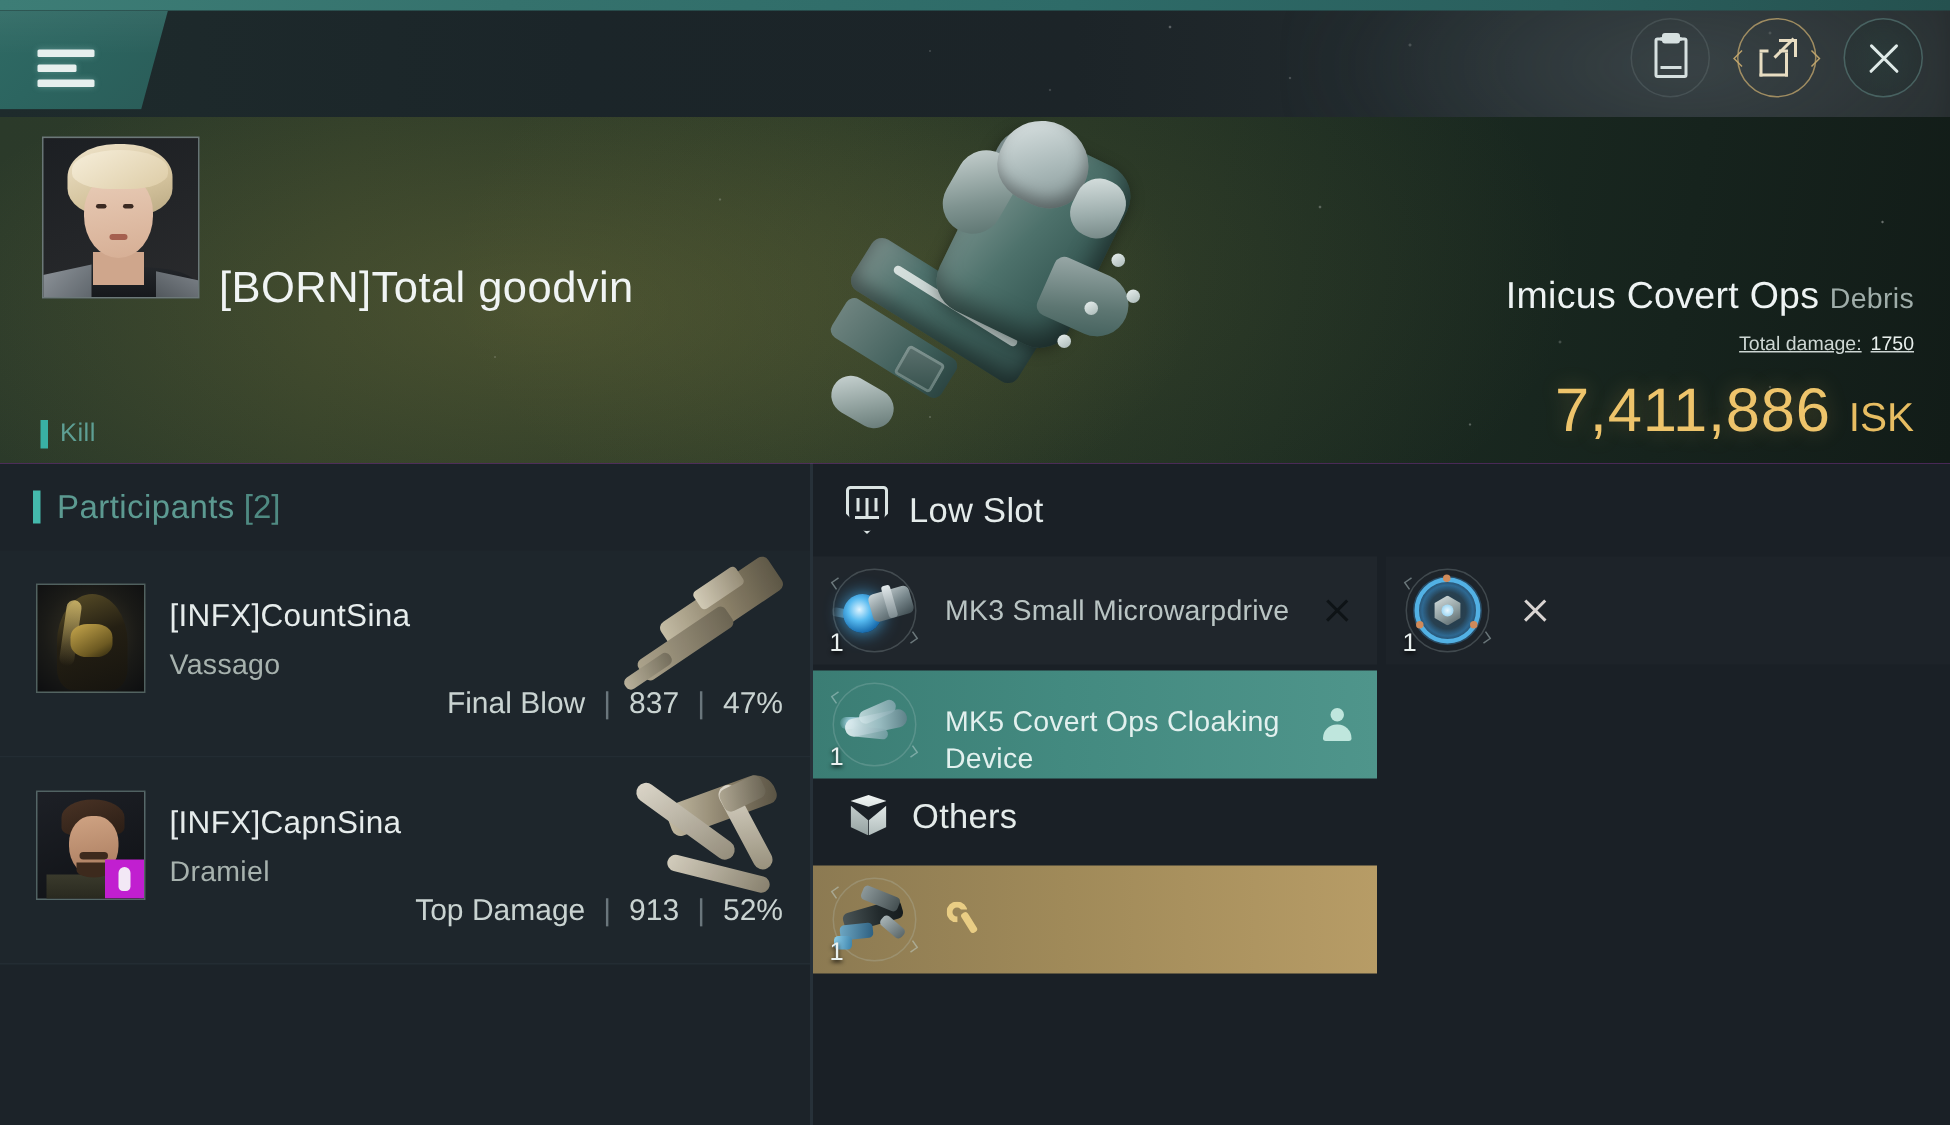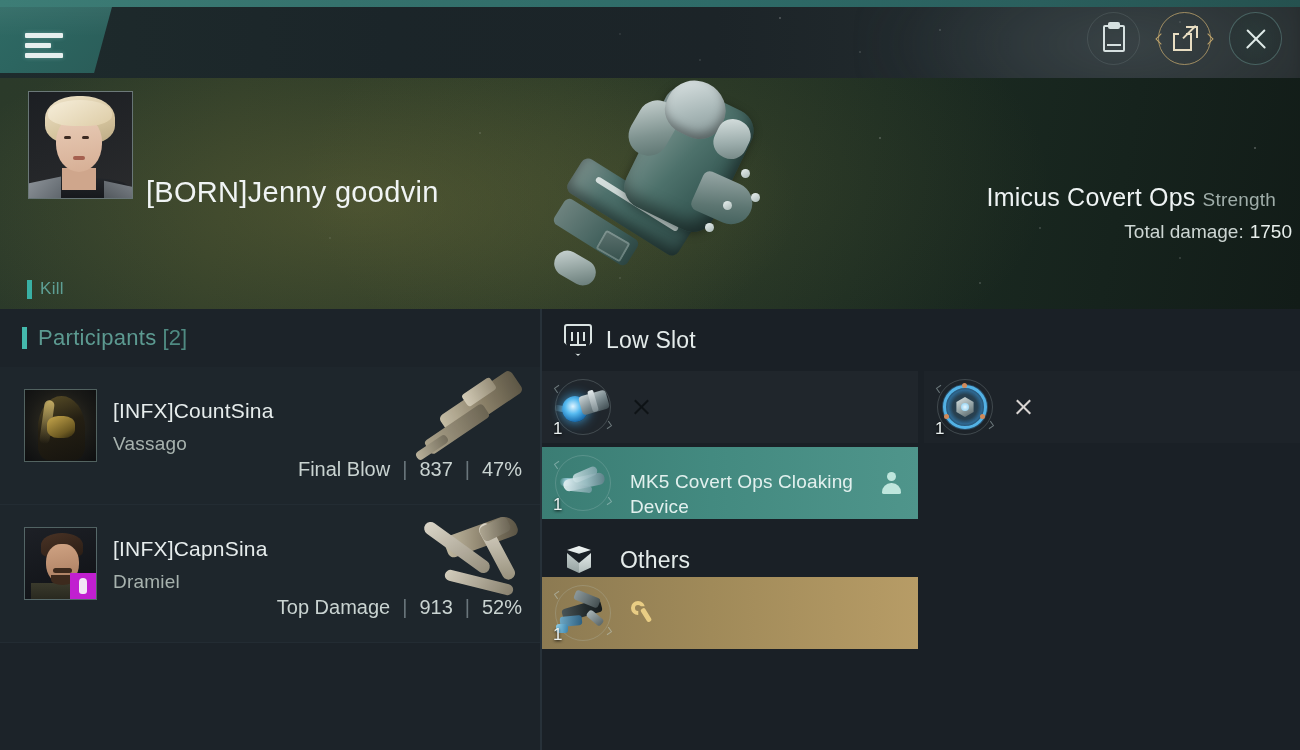--- a/index.html
+++ b/index.html
@@ -154,21 +154,21 @@
   .wreck .pod{ position:absolute; left:170px; top:36px; width:34px; height:40px; border-radius:16px;
       background:linear-gradient(150deg,#dfe7e6,#9aabaa 60%,#6b7e7c); transform:rotate(26deg);}
   .wreck .plate{ position:absolute; left:54px; top:152px; width:28px; height:22px; border-radius:3px;
       background:linear-gradient(150deg,#5d726f,#35504c); transform:rotate(30deg);
       box-shadow:inset 0 0 0 2px rgba(210,225,222,.3);}
   .wreck .dot{ position:absolute; width:9px; height:9px; border-radius:50%;
       background:linear-gradient(150deg,#e9f0ef,#aab9b7); }
 
   .ship-name{ position:absolute; right:24px; top:105px; font-size:25px; color:#eef3f3; letter-spacing:.2px;}
   .ship-name .cls{ font-size:19px; color:#9fada9; margin-left:7px;}
-  .ship-dmg { position:absolute; right:8px; top:143px; font-size:19px; color:#cdd6d3;}
+  .ship-dmg { position:absolute; right:24px; top:143px; font-size:13px; color:#cdd6d3;text-decoration:underline;}
   .ship-dmg .val{ color:#e8efec; margin-left:6px;}
   .isk-line { position:absolute; right:24px; top:172px; display:flex; align-items:baseline; gap:12px;}
   .isk-line .amt{ font-size:41px; color:#eec46b; letter-spacing:.5px; text-shadow:0 0 14px rgba(230,185,95,.28);}
   .isk-line .cur{ font-size:27px; color:#e7bd62; }
 
   
   .body-wrap { position:absolute; left:0; top:309px; width:1300px; height:441px; background:#d946ef; }
   .left-col  { position:absolute; left:0; top:0; width:540px; height:441px; background:#1c2329;}
   .divider-v { position:absolute; left:540px; top:0; width:2px; height:441px; background:#2a3views; }
   .divider-v { background:#273139; }
@@ -377,21 +377,21 @@
         <div class="shoulderR"></div>
       <div class="neck"></div>
       <div class="hair"></div>
         <div class="face"></div>
         <div class="fringe"></div>
       <div class="eyeL"></div>
         <div class="eyeR"></div>
         <div class="mouth"></div>
     </div>
 
-    <div class="victim-name">[BORN]Jenny goodvin</div>
+    <div class="victim-name">[BORN]Total goodvin</div>
 
     <div class="kill-tag">
       <div class="bar"></div>
       <div class="txt">Kill</div>
     </div>
 
     <div class="wreck">
       <div class="boom2"></div>
         <div class="boom"></div>
         <div class="stripe"></div>
@@ -402,24 +402,28 @@
       <div class="nose"></div>
         <div class="cockpit"></div>
         <div class="pod"></div>
       <div class="dot" style="left:196px;top:86px;"></div>
       <div class="dot" style="left:178px;top:118px;"></div>
       <div class="dot" style="left:206px;top:110px;"></div>
       <div class="dot" style="left:160px;top:140px;"></div>
     </div>
 
     <div class="ship-name">
-      <span>Imicus Covert Ops</span><span class="cls">Strength</span>
+      <span>Imicus Covert Ops</span><span class="cls">Debris</span>
     </div>
     <div class="ship-dmg">
       <span>Total damage:</span><span class="val">1750</span>
+    </div>
+    <div class="isk-line">
+      <span class="amt">7,411,886</span>
+      <span class="cur">ISK</span>
     </div>
 
   </div>
 
   <div class="body-wrap">
 
     <div class="left-col">
       <div class="panel-head">
         <div class="ph-bar"></div>
         <div class="ph-txt">Participants</div>
@@ -498,20 +502,21 @@
 
         <div class="mod-row plain" style="left:0px; top:0px;">
           <div class="mico g-mwd">
             <div class="ring"></div>
               <div class="jet"></div>
               <div class="orb"></div>
               <div class="cyl"></div>
               <div class="rng"></div>
             <span class="qty">1</span>
           </div>
+          <div class="mname">MK3 Small Microwarpdrive</div>
           <div class="mact">
             <div class="x-s"></div>
           </div>
         </div>
 
         <div class="mod-row dark" style="left:382px; top:0px;">
           <div class="mico g-wcs">
             <div class="ring"></div>
               <div class="disc"></div>
               <div class="ring2"></div>
@@ -539,21 +544,21 @@
           <div class="mname">MK5 Covert Ops Cloaking Device</div>
           <div class="mact">
             <div class="person-s">
                 <div class="h"></div>
                 <div class="b"></div>
               </div>
           </div>
         </div>
       </div>
 
-      <div class="sec-head" style="position:absolute; left:0; top:220px;gap:12px;">
+      <div class="sec-head" style="position:absolute; left:0; top:204px;">
         <div class="box-ic">
           <div class="lft"></div>
             <div class="rgt"></div>
             <div class="top"></div>
         </div>
         <div class="stxt">Others</div>
       </div>
 
       <div class="mod-row gold" style="left:0px; top:268px;">
         <div class="mico g-dbr">

